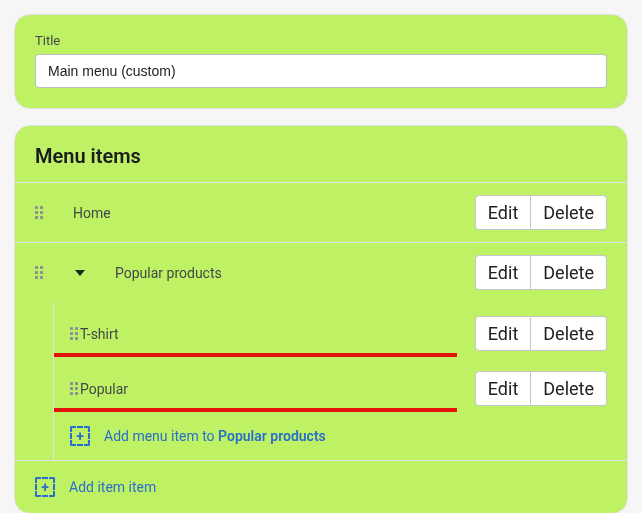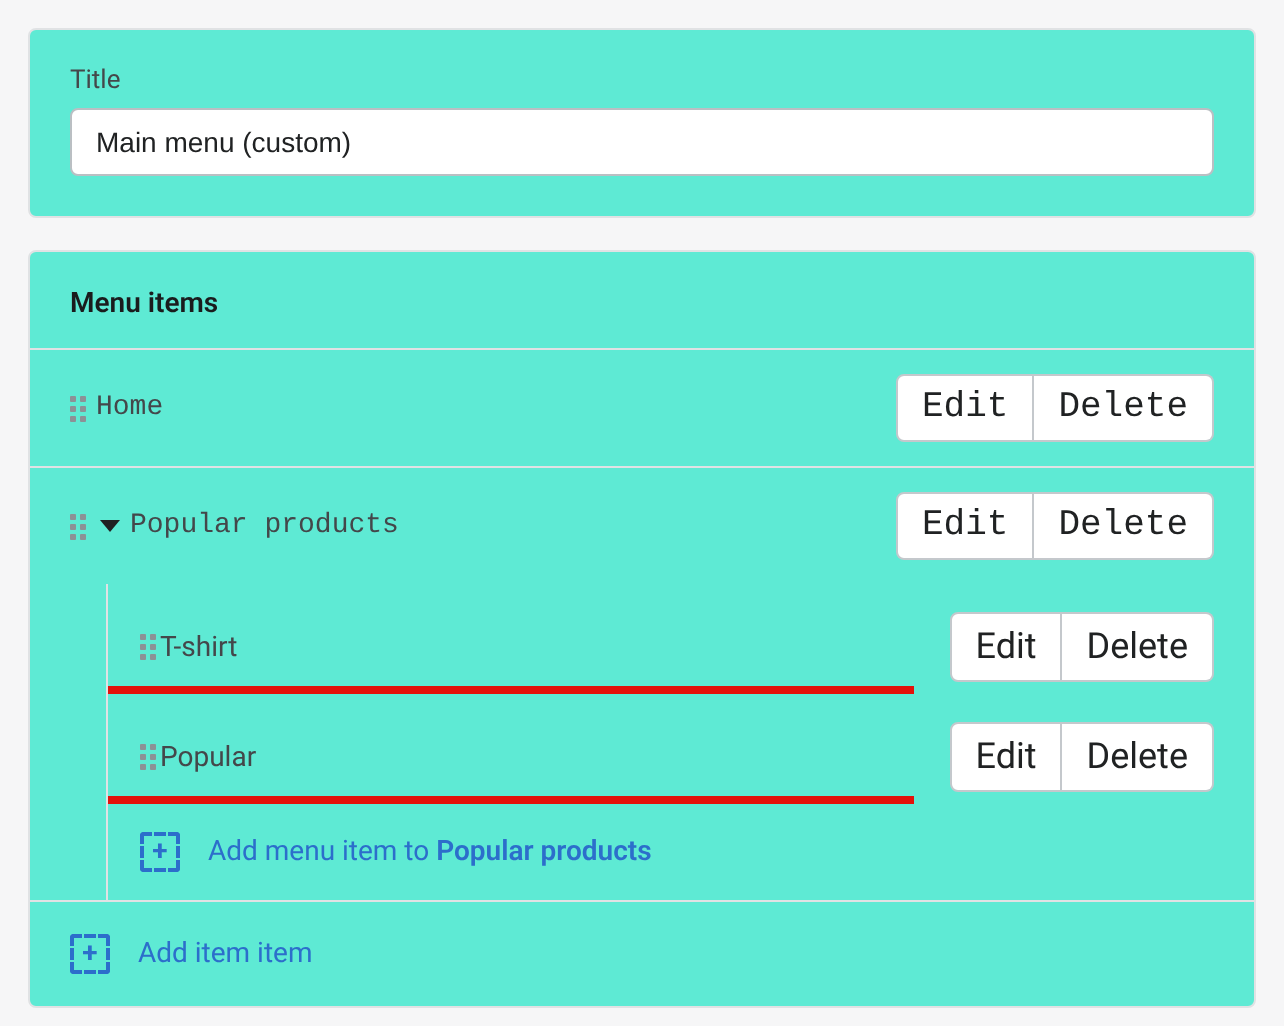--- a/index.html
+++ b/index.html
@@ -8,23 +8,23 @@
       padding: 0;
     }
     body {
       font-family: -apple-system, BlinkMacSystemFont, "Segoe UI", Roboto, Helvetica, Arial, sans-serif;
       background: #f6f6f7;
       padding: 14px;
       font-size: 14px;
       color: #202223;
     }
     .card {
-      background: #5eead4;
+      background: #bef264;
       border: 1px solid #e0e2e4;
-      border-radius: 4px;
+      border-radius: 16px;
       margin-bottom: 16px;
     }
     .card-padded {
       padding: 18px 20px 20px 20px;
     }
     .field-label {
       font-size: 13px;
       color: #44474a;
       display: block;
       margin-bottom: 6px;
@@ -36,31 +36,30 @@
       border-radius: 4px;
       font-size: 14px;
       color: #202223;
       background: #fff;
       font-family: Liberation Sans, sans-serif;
     }
     .section-header {
       padding: 18px 20px 14px 20px;
     }
     .section-header h2 {
-      font-size: 14px;
+      font-size: 20px;
       font-weight: 600;
       color: #1a1c1d;
     }
     .menu-row {
       display: flex;
       align-items: center;
       padding: 12px 20px;
       border-top: 1px solid #e0e2e4;
-      gap: 3px;
-      font-family: Liberation Mono, monospace;
+      gap: 28px;
     }
     .nested {
       margin-left: 38px;
       border-left: 1px solid #e0e2e4;
     }
     .child-row {
       display: flex;
       align-items: center;
       padding: 14px 20px 6px 16px;
       position: relative;

